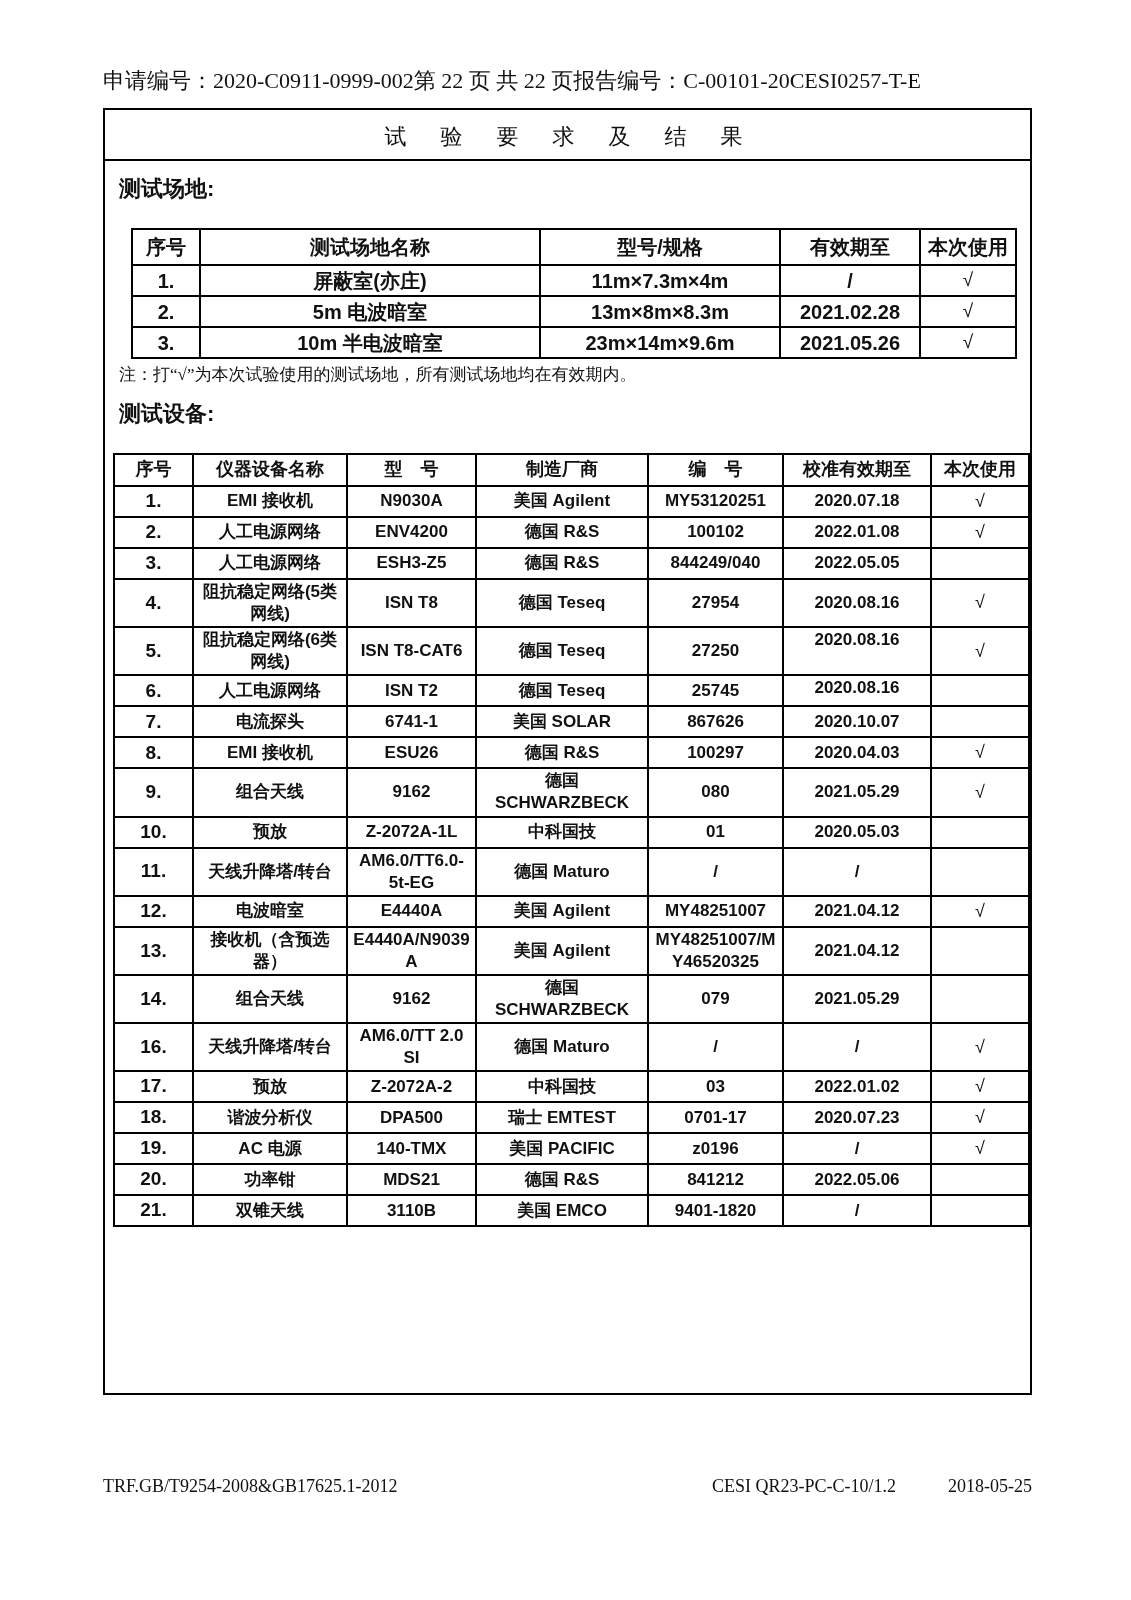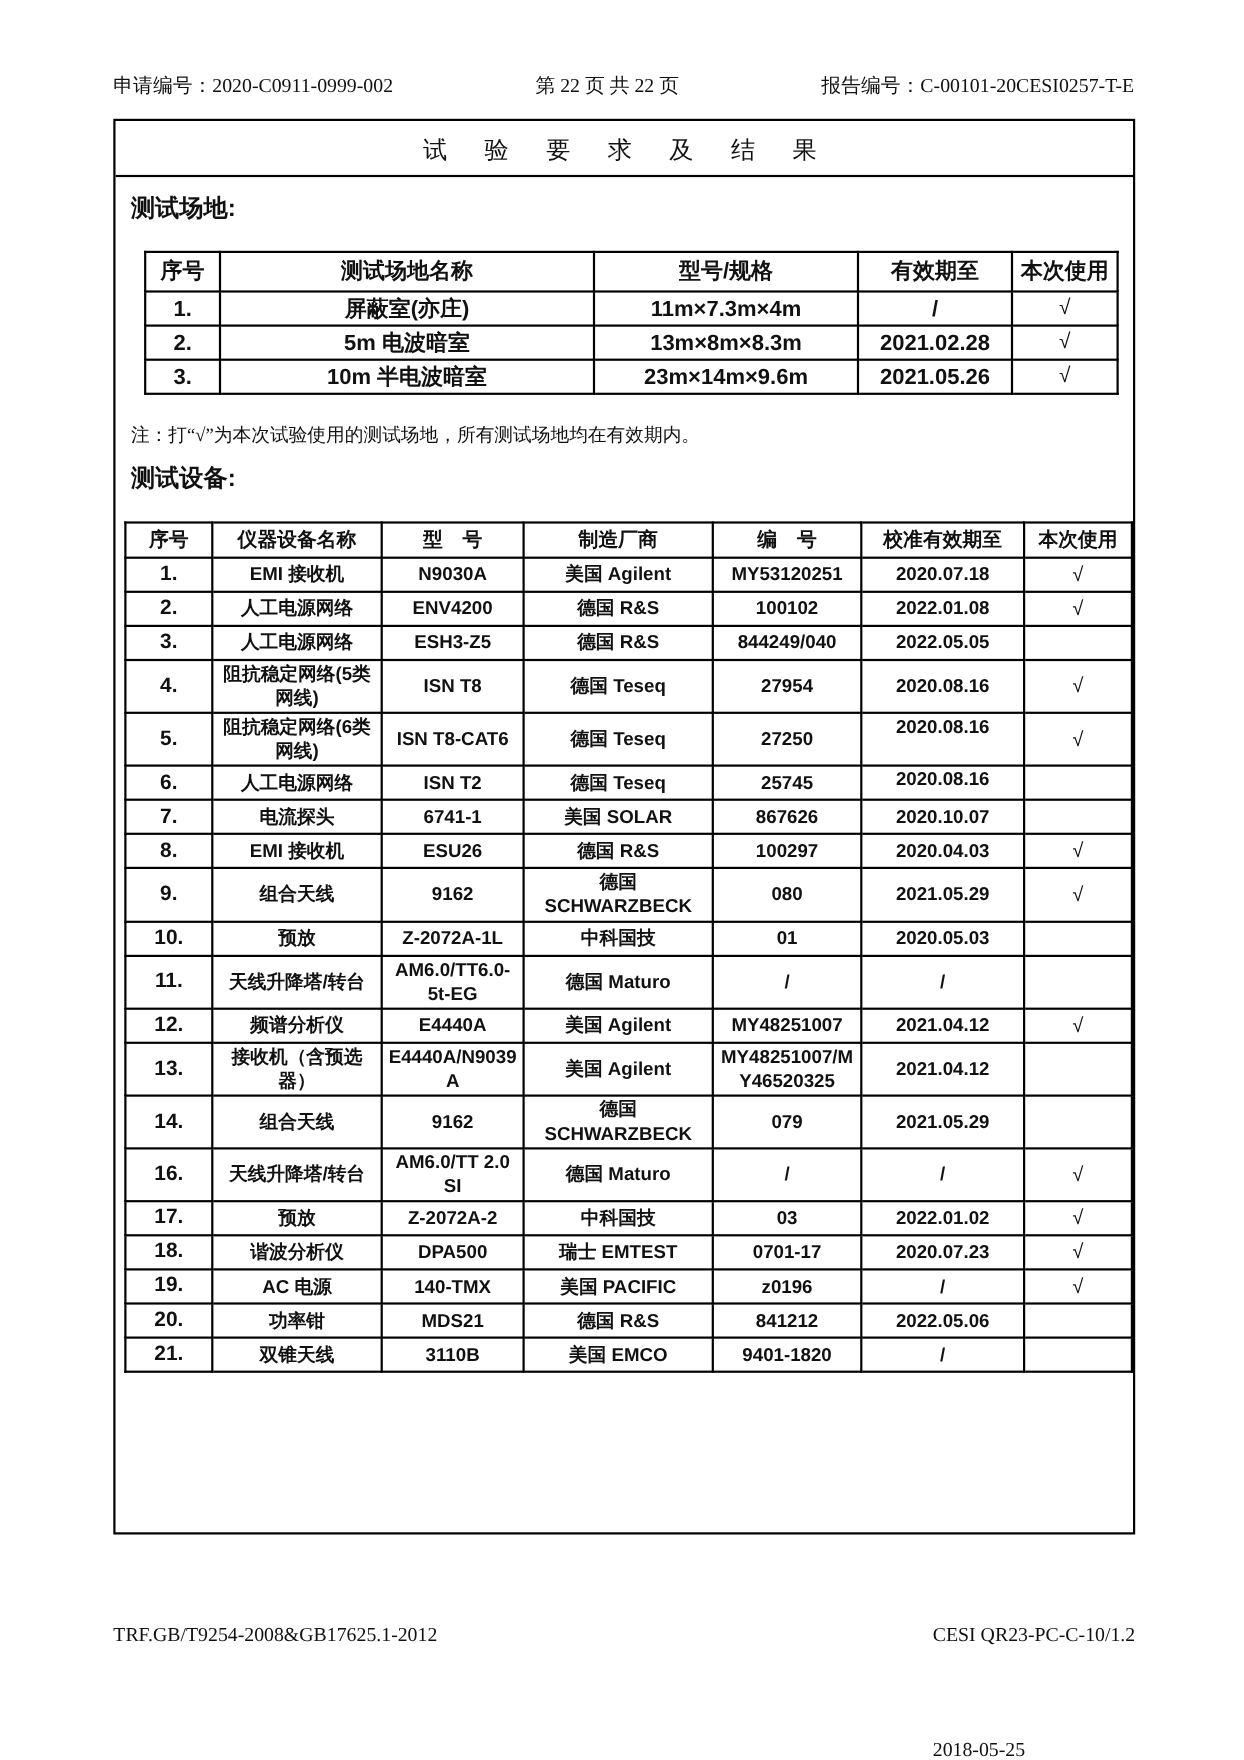--- a/index.html
+++ b/index.html
@@ -6,22 +6,22 @@
   body{
     width:1131px;height:1600px;position:relative;
     font-family:"Liberation Sans",sans-serif;
     color:#111;
     -webkit-font-smoothing:antialiased;
   }
 
   
   .page-header{
     position:absolute;left:103px;top:66px;width:928px;
-    display:flex;justify-content:space-between;align-items:baseline;
-    font-size:18px;font-family:"Liberation Serif","DejaVu Serif",serif;
+    display:flex;align-items:baseline;
+    font-size:22px;font-family:"Liberation Serif","DejaVu Serif",serif;
     white-space:nowrap;
   }
 
   
   .outer-box{
     position:absolute;left:103px;top:108px;width:929px;height:1287px;
     border:2px solid #000;box-sizing:border-box;background:#fff;
   }
   .doc-title{
     height:37px;border-bottom:2px solid #000;
@@ -42,42 +42,42 @@
     line-height:1.3;
   }
 
   
   .site-table{width:884px;margin-left:14px;border:2px solid #000;}
   .site-table th{height:36px;font-size:20px;font-weight:bold;}
   .site-table td{height:31px;font-size:20px;font-weight:bold;}
   .site-table td:last-child{font-weight:normal;font-size:19px;}
 
   .note-line{
-    margin:25px 0 0 2px;font-size:17px;
+    margin:4px 0 0 2px;font-size:17px;
     font-family:"Liberation Serif","DejaVu Serif",serif;
   }
 
   
   .equip-table{width:915px;margin-left:-4px;border:2px solid #000;}
   .equip-table th{height:32px;font-size:18px;font-weight:bold;}
   .equip-table td{height:31px;font-size:17px;font-weight:bold;}
   .equip-table td:first-child{font-size:19px;}
   .equip-table td:last-child{font-weight:normal;font-size:18px;}
   
   .equip-table tbody tr:nth-child(5) td:nth-child(6),
   .equip-table tbody tr:nth-child(6) td:nth-child(6){vertical-align:top;}
 
   
   .page-footer{
     position:absolute;left:103px;top:1476px;width:929px;
     display:flex;justify-content:space-between;align-items:baseline;
     font-size:18px;font-family:"Liberation Serif","DejaVu Serif",serif;
     white-space:nowrap;
   }
-  .footer-right-group{display:flex;gap:83px;flex-direction:column;}
+  .footer-right-group{display:flex;gap:52px;}
 </style>
 </head>
 <body>
 
 <div class="page-header">
   <span>申请编号：2020-C0911-0999-002</span>
   <span>第 22 页  共 22 页</span>
   <span>报告编号：C-00101-20CESI0257-T-E</span>
 </div>
 
@@ -250,21 +250,21 @@
             <td>11.</td>
             <td>天线升降塔/转台</td>
             <td>AM6.0/TT6.0-5t-EG</td>
             <td>德国 Maturo</td>
             <td>/</td>
             <td>/</td>
             <td></td>
           </tr>
           <tr>
             <td>12.</td>
-            <td>频谱分析仪</td>
+            <td>电波暗室</td>
             <td>E4440A</td>
             <td>美国 Agilent</td>
             <td>MY48251007</td>
             <td>2021.04.12</td>
             <td>√</td>
           </tr>
           <tr>
             <td>13.</td>
             <td>接收机（含预选器）</td>
             <td>E4440A/N9039A</td>

